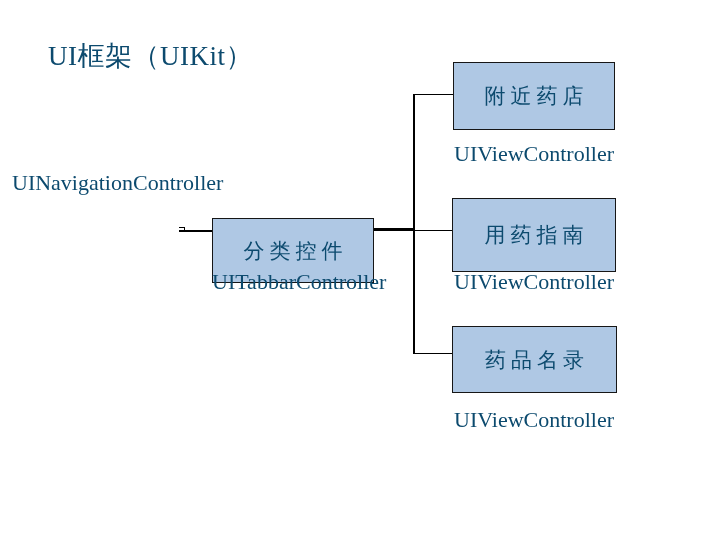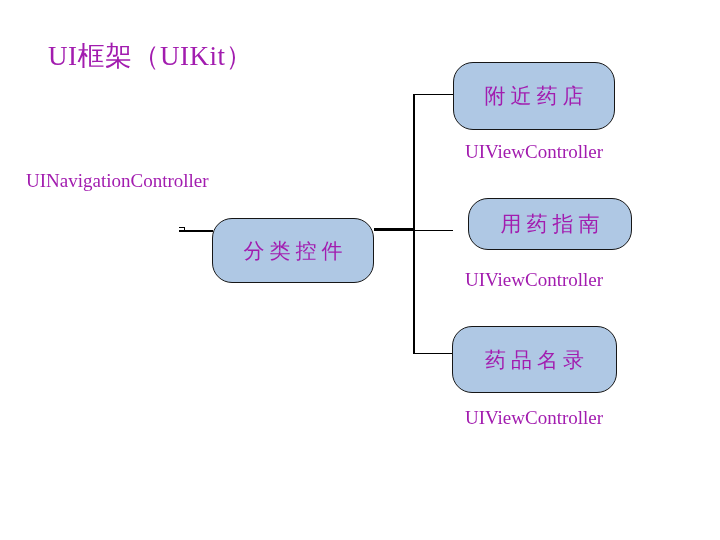--- a/index.html
+++ b/index.html
@@ -3,59 +3,59 @@
 <meta charset="utf-8">
 <style>
   html, body { margin: 0; padding: 0; background: #ffffff; }
   .canvas {
     position: relative;
     width: 720px;
     height: 540px;
     background: #ffffff;
     overflow: hidden;
     font-family: "Liberation Serif", "DejaVu Serif", serif;
-    color: #a21caf;
+    color: #0c4a6e;
   }
   .title {
     position: absolute;
     left: 48px;
     top: 38px;
     margin: 0;
     font-size: 27px;
     font-weight: normal;
     letter-spacing: 0.5px;
     white-space: nowrap;
   }
   .node {
     position: absolute;
     box-sizing: border-box;
     background: #afc8e4;
     border: 1.5px solid #161616;
-    border-radius: 20px;
+    border-radius: 0;
     display: flex;
     align-items: center;
     justify-content: center;
     font-size: 21px;
     letter-spacing: 5px;
     text-indent: 5px;
     white-space: nowrap;
   }
   #node-nearby    { left: 453px; top: 62px;  width: 162px; height: 68px; }
   #node-nav       { left: 18px;  top: 198px; width: 160px; height: 65px; }
   #node-category  { left: 212px; top: 198px; width: 162px; height: 65px; margin-top: 20px; }
-  #node-guide     { left: 452px; top: 198px; width: 164px; height: 52px; margin-left: 16px; }
+  #node-guide     { left: 452px; top: 198px; width: 164px; height: 74px; }
   #node-directory { left: 452px; top: 326px; width: 165px; height: 67px; }
   .caption {
     position: absolute;
-    font-size: 19px;
+    font-size: 22px;
     text-align: center;
     white-space: nowrap;
   }
   #cap-nearby    { left: 443px; top: 141px; width: 182px; }
-  #heading-nav   { left: 26px;  top: 170px; text-align: left; width: auto; }
+  #heading-nav   { left: 12px;  top: 170px; text-align: left; width: auto; }
   #cap-category  { left: 212px; top: 269px; width: 172px; }
   #cap-guide     { left: 443px; top: 269px; width: 182px; }
   #cap-directory { left: 443px; top: 407px; width: 182px; }
   .cline { position: absolute; background: #000000; }
   #ln-vertical   { left: 413px;   top: 94px;    width: 1.5px; height: 260px; }
   #ln-top        { left: 413px;   top: 93.5px;  width: 40px;  height: 1.5px; }
   #ln-nav-stub   { left: 179px;   top: 226.5px; width: 6px;   height: 1.5px; }
   #ln-nav-jog    { left: 183.5px; top: 226.5px; width: 1.5px; height: 5px; }
   #ln-nav-main   { left: 179px;   top: 230px;   width: 34px;  height: 1.5px; }
   #ln-thick      { left: 374px;   top: 228px;   width: 39px;  height: 2.5px; }
@@ -87,16 +87,17 @@
     <span>分类控件</span>
   </div>
   <div class="node" id="node-guide">
     <span>用药指南</span>
   </div>
   <div class="node" id="node-directory">
     <span>药品名录</span>
   </div>
 
   <div class="caption" id="cap-nearby">UIViewController</div>
+  <div class="caption" id="cap-category">UITabbarController</div>
   <div class="caption" id="cap-guide">UIViewController</div>
   <div class="caption" id="cap-directory">UIViewController</div>
 
 </div>
 
 </body></html>

